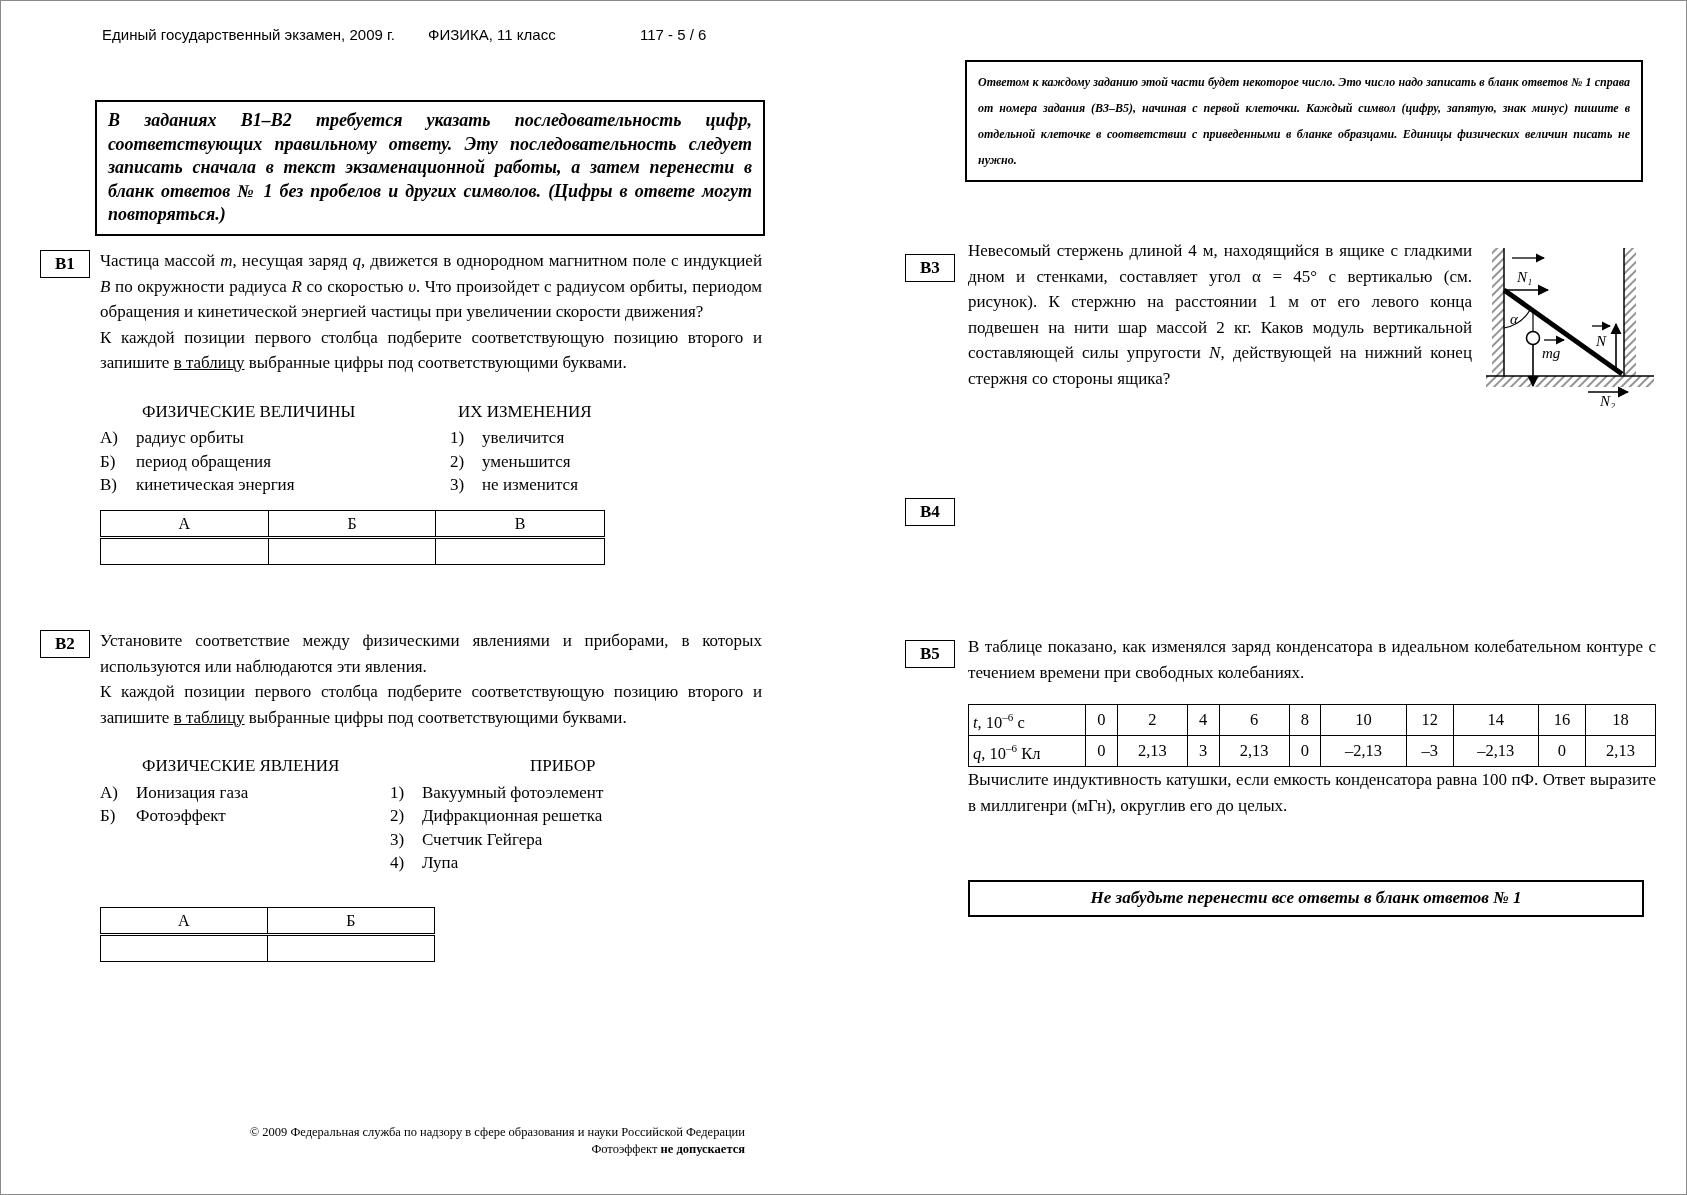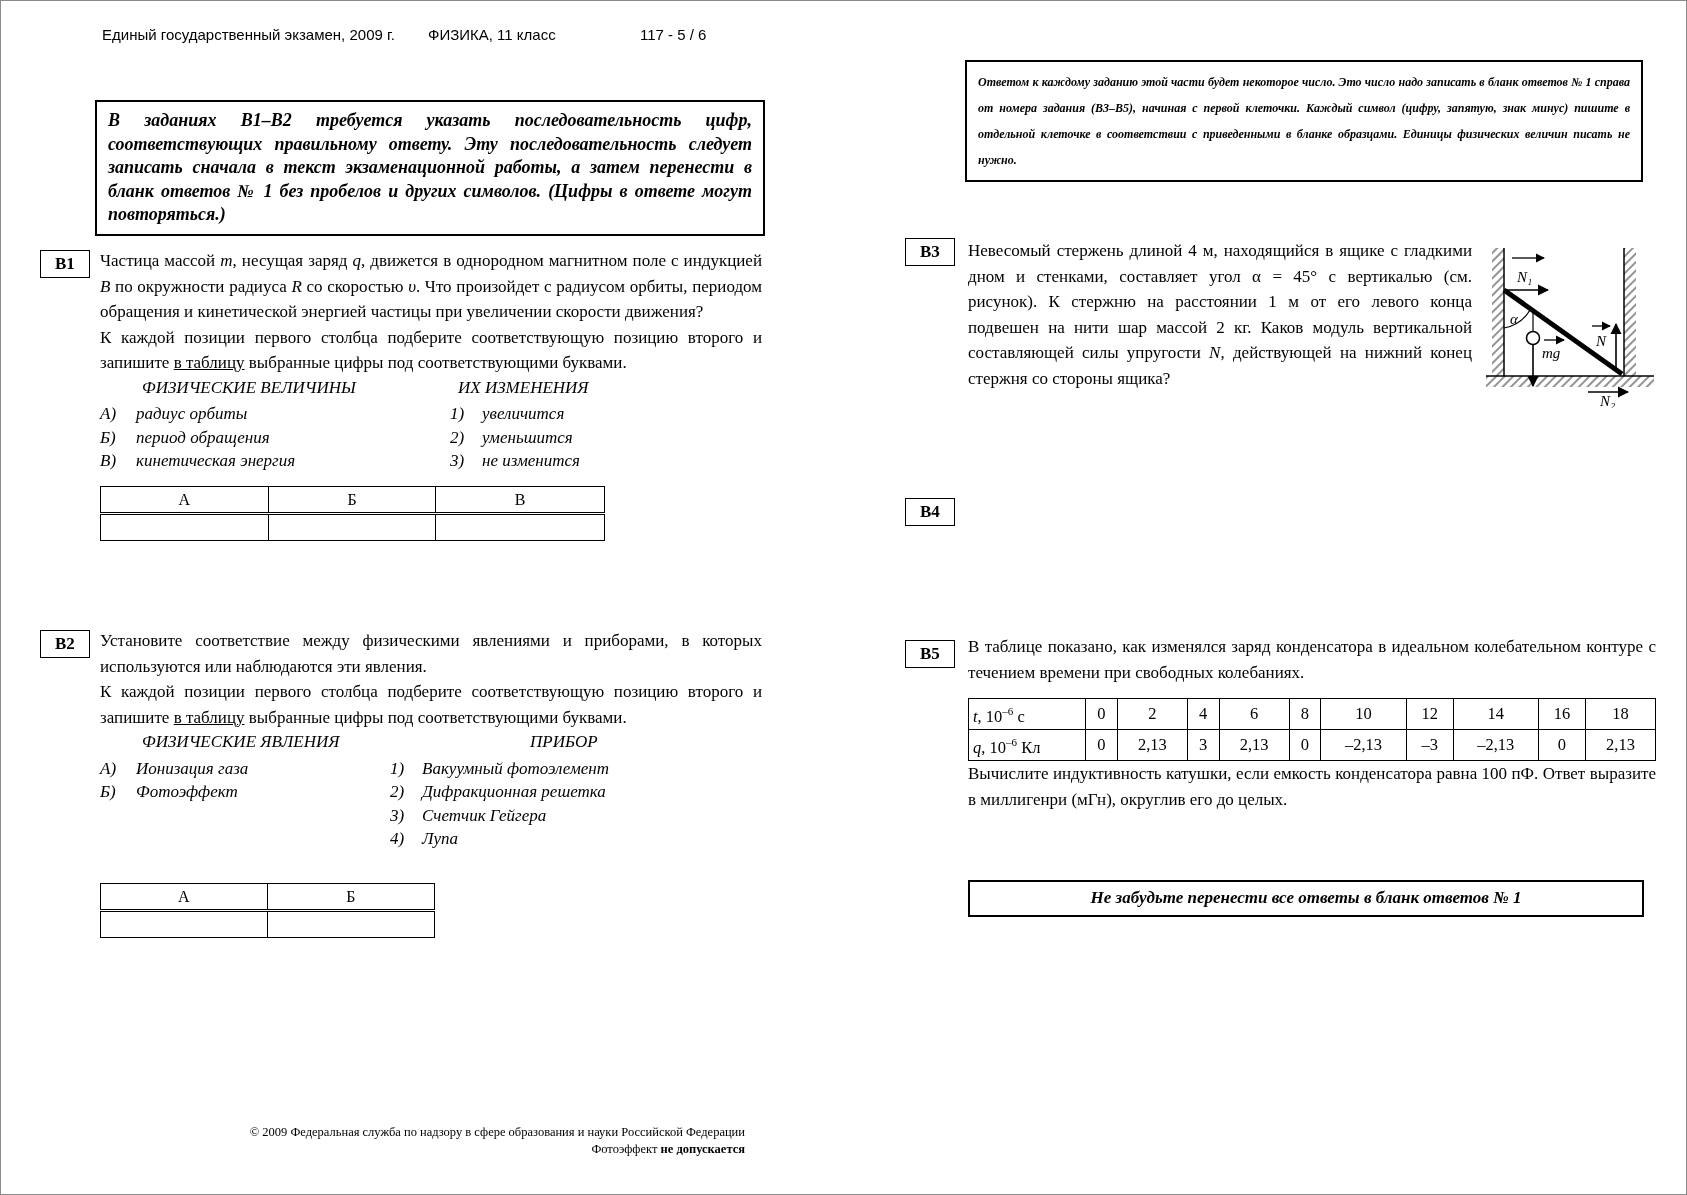--- a/index.html
+++ b/index.html
@@ -28,31 +28,31 @@
   .task { position:absolute; left:0; width:100%; }
   .badge {
     position:absolute; left:10px; top:2px; border:1px solid #000;
     font-weight:bold; font-size:17px; padding:3px 14px; background:#fff;
   }
   .tbody  { margin-left:70px; width:662px; font-size:17px; line-height:25.5px; }
   .tbodyR { margin-left:73px; width:688px; font-size:17px; line-height:25.5px; }
   p.j { text-align:justify; margin:0; }
   .u { text-decoration:underline; }
 
-  .cols { display:flex; margin-top:0; line-height:23.5px;font-style:italic; }
+  .cols { display:flex; margin-top:24px; line-height:23.5px; }
   .colh { margin-bottom:3px; }
   .item { display:flex; }
   .item .k { width:36px; flex:none; }
 
   table.ans { border-collapse:collapse; margin-top:13px; }
   table.ans td { border:1px solid #000; text-align:center; font-size:16px; padding:0; }
   table.ans tr.h td { height:23px; border-bottom:3px double #000; }
   table.ans tr.e td { height:25px; }
 
-  table.b5t { border-collapse:collapse; margin-top:13px; width:100%; }
+  table.b5t { border-collapse:collapse; margin-top:19px; width:100%; }
   table.b5t td { border:1px solid #000; height:26px; text-align:center; font-size:16.5px; padding:0 4px; }
   table.b5t td.lbl { text-align:left; width:108px; }
   table.b5t sup { font-size:11px; }
   .mt10 { margin-top:10px; }
 
   .figure { float:right; margin:2px 0 4px 12px; }
   .flabel { font-style:italic; font-size:15px; font-family:"Liberation Serif", serif; }
 
   .note {
     position:absolute; left:73px; top:880px; width:676px; box-sizing:border-box;
@@ -189,21 +189,21 @@
     <div>© 2009  Федеральная служба по надзору в сфере образования и науки Российской Федерации</div>
     <div><span>Фотоэффект </span><b>не допускается</b></div>
   </div>
 </div>
 
 <div class="page" id="right-page">
 
   <div class="ibox" id="right-ibox">Ответом к каждому заданию этой части будет некоторое число. Это число надо записать в бланк ответов № 1 справа от номера задания (В3–В5), начиная с первой клеточки. Каждый символ (цифру, запятую, знак минус) пишите в отдельной клеточке в соответствии с приведенными в бланке образцами. Единицы физических величин писать не нужно.</div>
 
   <div class="task" style="top:238px">
-    <span class="badge" style="top:0">В3</span>
+    <span class="badge" style="top:16px">В3</span>
     <div class="tbodyR">
       <svg class="figure" width="172" height="168" viewBox="0 0 172 168">
         <defs>
           <pattern id="hatch" width="6" height="6" patternUnits="userSpaceOnUse" patternTransform="rotate(45)">
             <line x1="3" y1="0" x2="3" y2="6" stroke="#666" stroke-width="1.4"></line>
           </pattern>
           <marker id="arr" viewBox="0 0 10 10" refX="9" refY="5" markerWidth="7" markerHeight="7" orient="auto-start-reverse">
             <path d="M0,0 L10,5 L0,10 z" fill="#000"></path>
           </marker>
         </defs>

